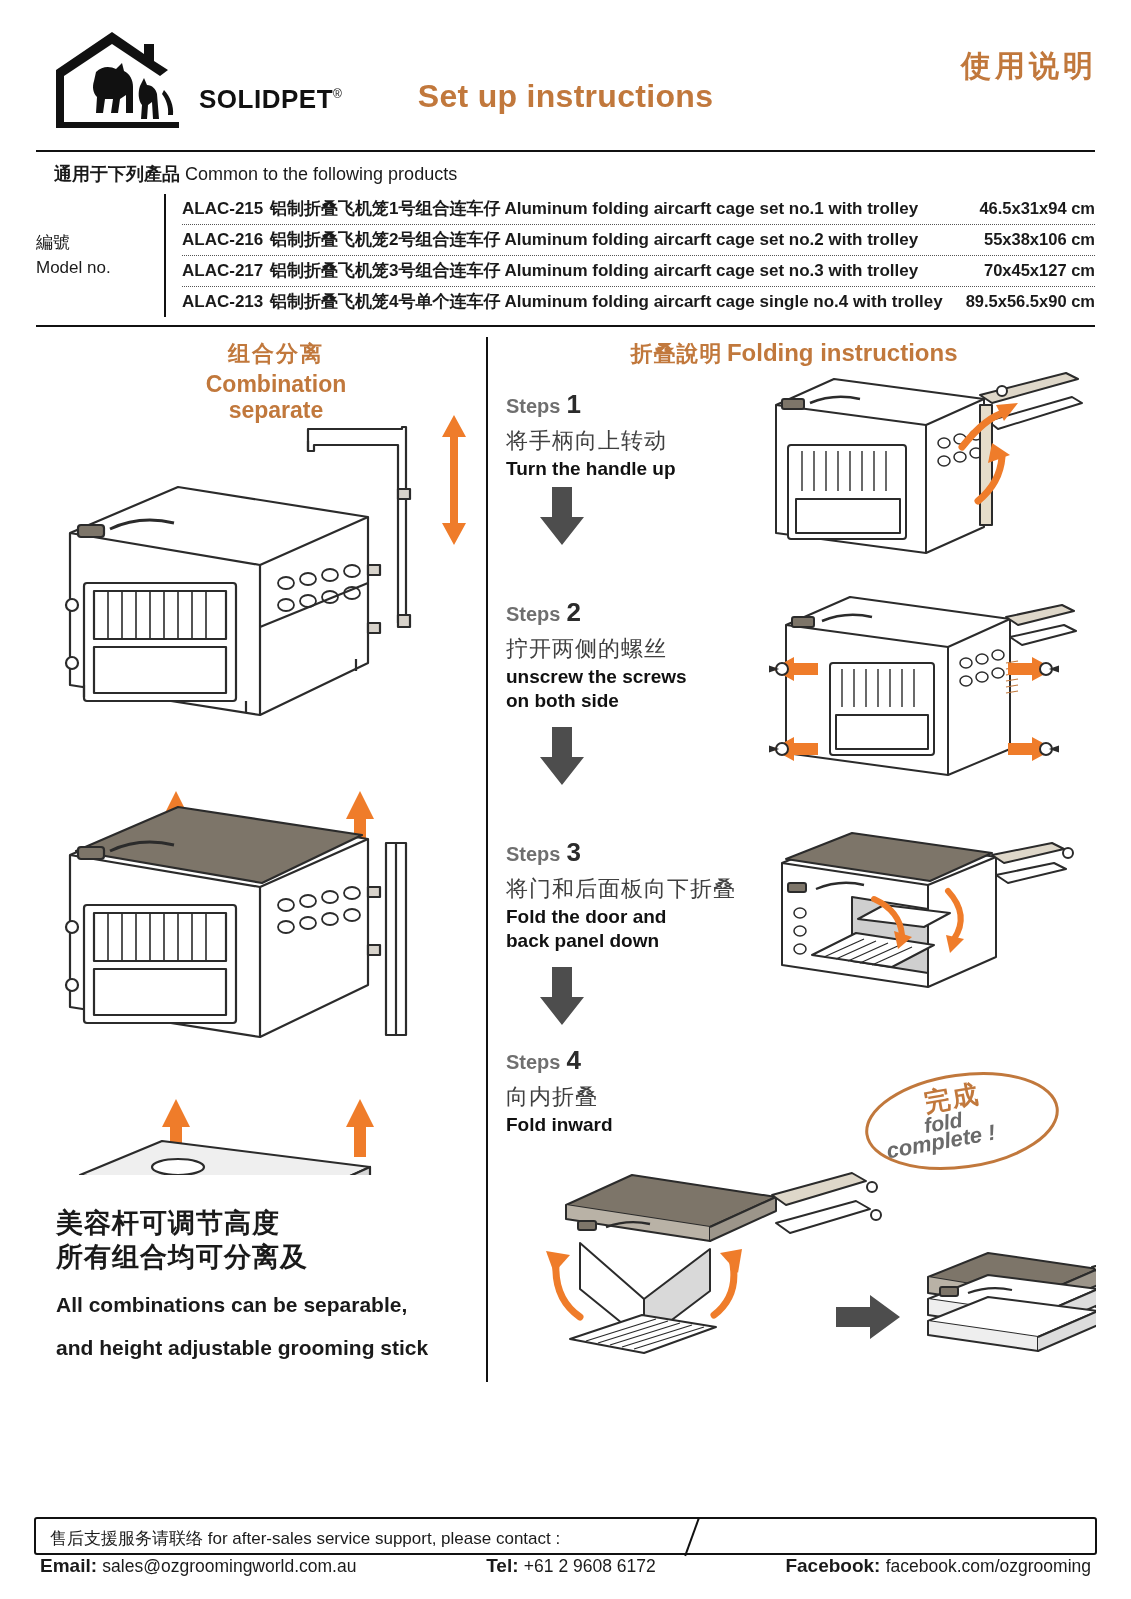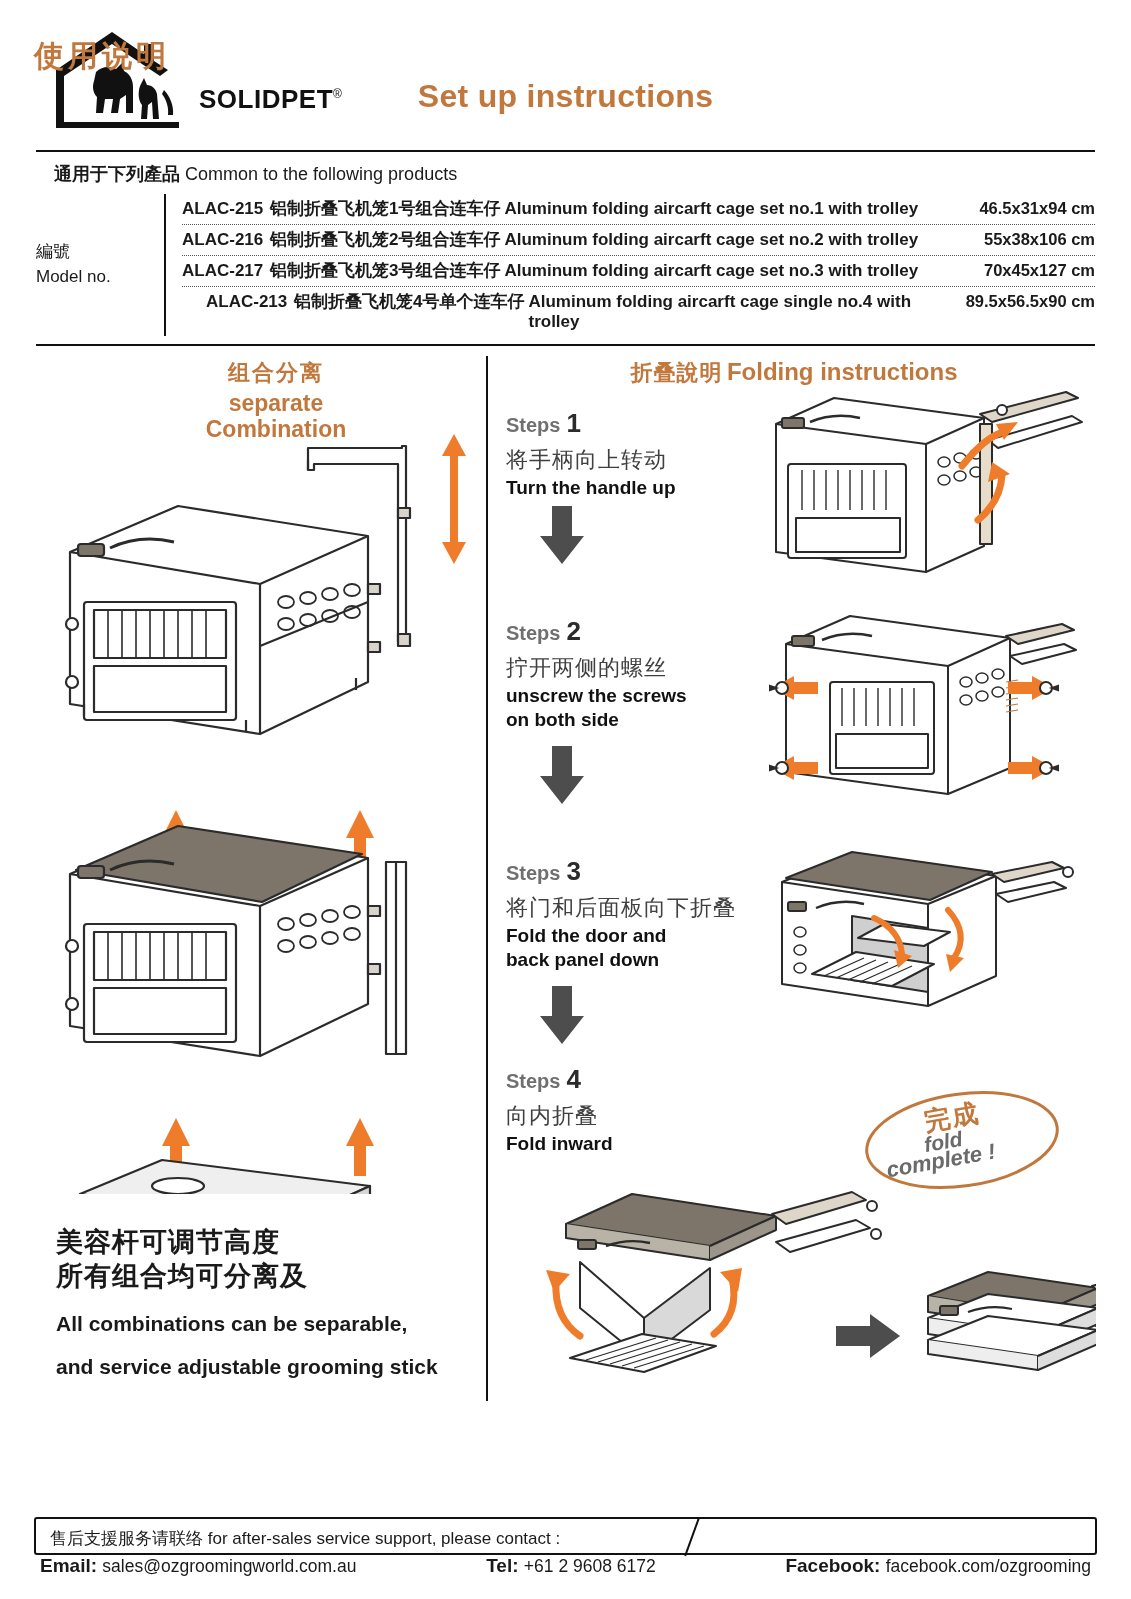--- a/index.html
+++ b/index.html
@@ -17,21 +17,21 @@
   
   .header { position:relative; height:150px; }
   .logo-wrap { position:absolute; left:10px; top:26px; width:300px; height:110px; }
   .logo-svg { position:absolute; left:0; top:0; }
   .brand {
     position:absolute; left:155px; top:58px;
     font-size:26px; font-weight:bold; letter-spacing:0.5px; color:#111;
   }
   .brand sup { font-size:12px; vertical-align:super; font-weight:normal;}
   .title-cn {
-    position:absolute; left:0; right:0; top:36px; text-align:left;
+    position:absolute; left:0; right:0; top:46px; text-align:right;
     font-size:30px; font-weight:bold; color:#c1783c;
     letter-spacing:4px;
     font-family:Liberation Mono, monospace;
   }
   .title-en {
     position:absolute; left:0; right:0; top:78px; text-align:center;
     font-size:32px; font-weight:bold; color:#c1783c;
     letter-spacing:0.3px;
   }
   .rule { border-top:2.5px solid #111; margin:0 2px; }
@@ -51,21 +51,21 @@
     font-size:17px; line-height:1.45;
   }
   .model-label .lcn { font-weight:normal; }
   .model-rows { flex:1; border-left:2px solid #111; padding-left:16px; }
   .model-row {
     display:flex; align-items:baseline;
     border-bottom:1px dotted #555;
     padding:3px 0 4px 0;
     font-size:16px;
   }
-  .model-row:last-child { border-bottom:none;margin-left:24px; }
+  .model-row:last-child { border-bottom:none; }
   .m-code { font-weight:bold; font-size:17px; width:88px; }
   .m-cn { font-weight:bold; font-size:17px; margin-right:4px; }
   .m-en { font-weight:bold; font-size:17px; flex:1; }
   .m-dim { font-weight:bold; font-size:16.5px; white-space:nowrap; padding-left:8px; }
 
   .rule2 { border-top:2.5px solid #111; margin:2px 2px 0 2px; }
 
   
   .main { position:relative; height:1085px; }
   .vdivider {
@@ -195,22 +195,22 @@
   </div>
 
   <div class="rule2"></div>
 
   <div class="main">
     <div class="vdivider"></div>
 
     <div class="col-left">
       <div class="head-cn-left">组合分离</div>
       <div class="head-en-left">
+        <div>Combination</div>
         <div>separate</div>
-        <div>Combination</div>
       </div>
 
       <svg width="452" height="760" viewBox="0 0 452 760" style="position:absolute;left:0;top:88px;">
         <g fill="none" stroke="#2b2b2b" stroke-width="2.2" stroke-linejoin="round">
 
           <path d="M258 26 L258 14 L352 14 L352 12 L356 12 L356 208 L348 208 L348 30 L264 30 L264 36 L258 36 Z" fill="#fff"></path>
           <path d="M258 26 L258 36"></path>
           <rect x="348" y="74" width="12" height="10" fill="#d8d3cb"></rect>
           <rect x="348" y="200" width="12" height="12" fill="#d8d3cb"></rect>
 
@@ -301,21 +301,21 @@
           <circle cx="212" cy="828" r="13" fill="#fff"></circle>
           <path d="M300 768 L300 784" stroke-width="3"></path>
           <circle cx="300" cy="794" r="13" fill="#fff"></circle>
         </g>
       </svg>
 
       <div class="bottom-note">
         <div class="cn">美容杆可调节高度</div>
         <div class="cn">所有组合均可分离及</div>
         <div class="en">All combinations can be separable,</div>
-        <div class="en">and service adjustable grooming stick</div>
+        <div class="en">and height adjustable grooming stick</div>
       </div>
     </div>
 
     <div class="col-right">
       <div class="head-right">
         <span class="cn">折叠說明</span>
         <span class="en">Folding instructions</span>
       </div>
 
       <div class="step" style="top:62px;">

